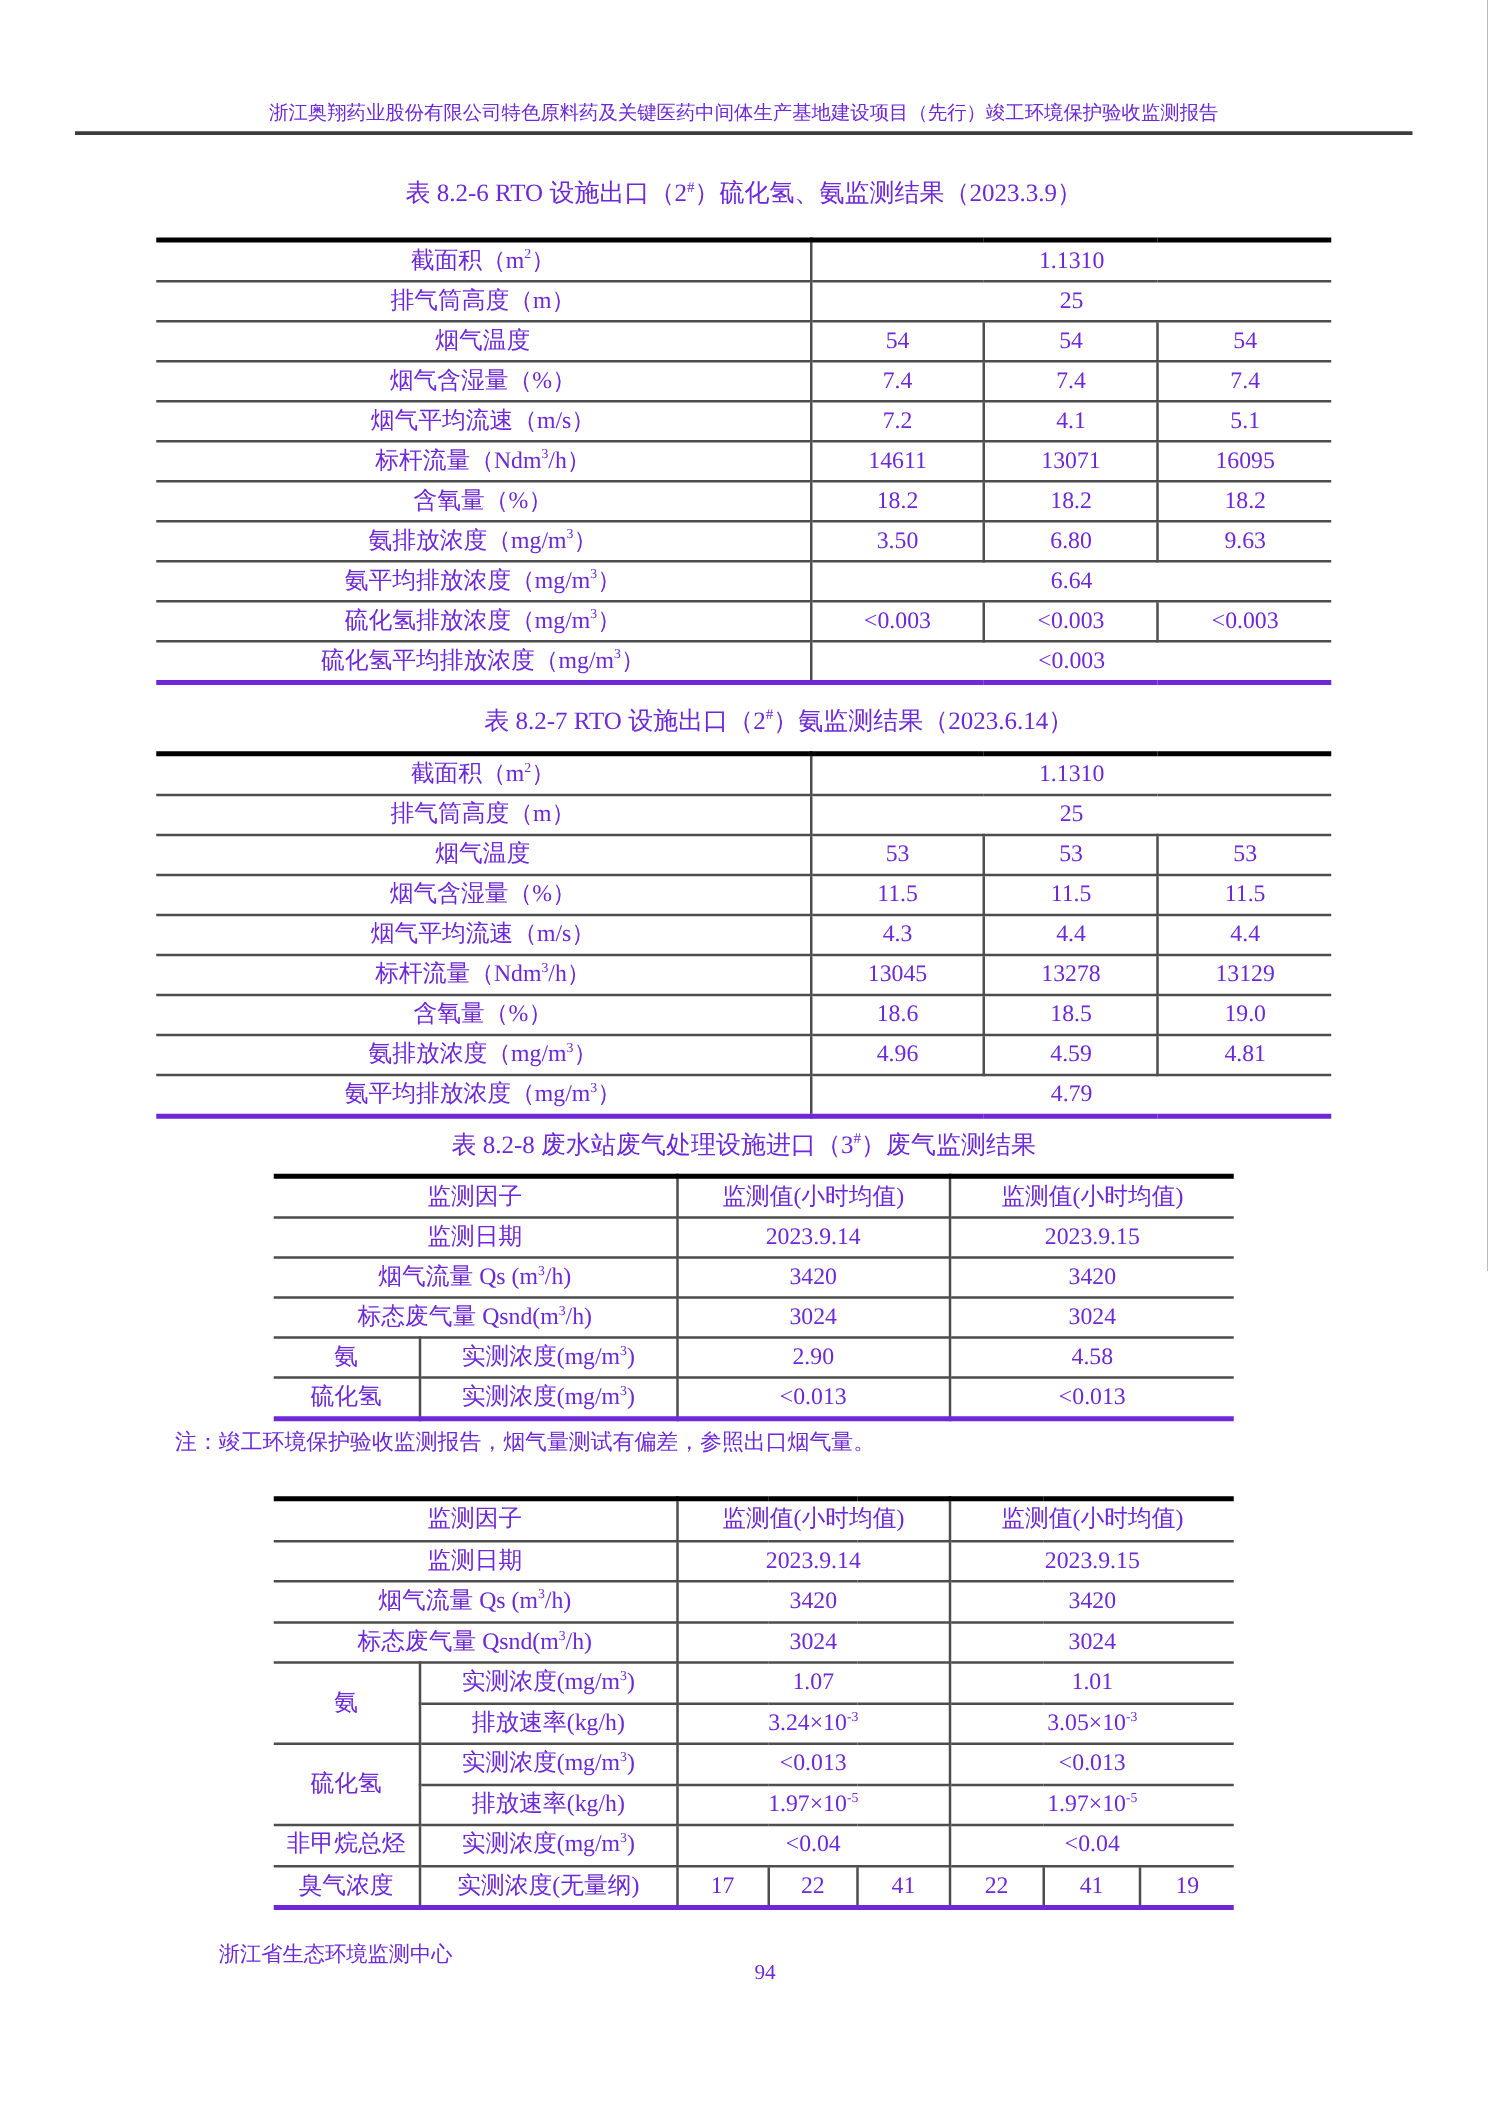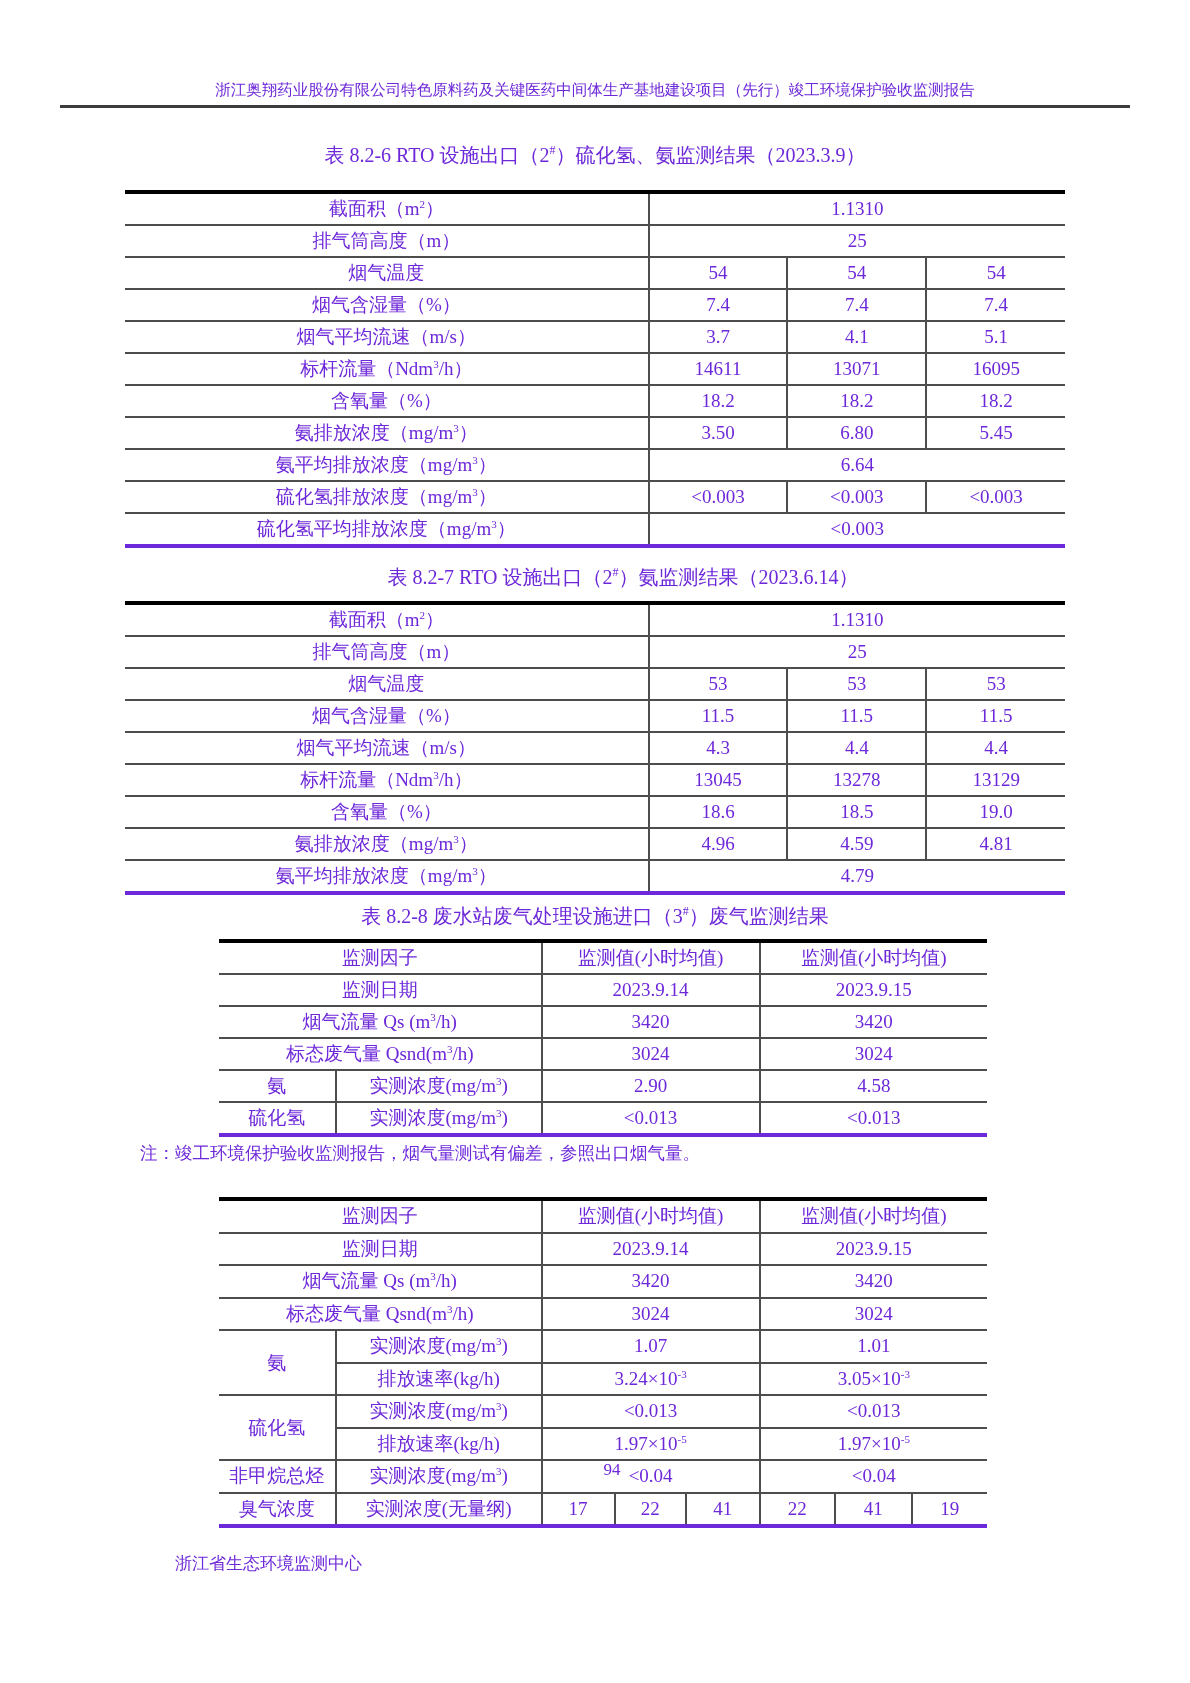--- a/index.html
+++ b/index.html
@@ -48,21 +48,21 @@
   .doc-table sup { font-size:0.58em; vertical-align:super; line-height:0; }
   .tbl-title sup { font-size:0.6em; vertical-align:super; line-height:0; }
 
   .note-text {
     position:absolute; top:1141px; left:140px; font-size:17.5px; white-space:nowrap;
   }
   .footer-org {
     position:absolute; top:1552px; left:175px; font-size:17px; white-space:nowrap;
   }
   .footer-page {
-    position:absolute; top:1460px; left:512px; width:200px;
+    position:absolute; top:1568px; left:512px; width:200px;
     text-align:center; font-size:17px;
   }
 </style>
 </head>
 <body>
 
 <div class="page">
 
   <div class="header-text">浙江奥翔药业股份有限公司特色原料药及关键医药中间体生产基地建设项目（先行）竣工环境保护验收监测报告</div>
   <div class="header-rule"></div>
@@ -91,41 +91,41 @@
           <td>54</td>
         </tr>
         <tr>
           <td>烟气含湿量（%）</td>
           <td>7.4</td>
           <td>7.4</td>
           <td>7.4</td>
         </tr>
         <tr>
           <td>烟气平均流速（m/s）</td>
-          <td>3.7</td>
+          <td>7.2</td>
           <td>4.1</td>
           <td>5.1</td>
         </tr>
         <tr>
           <td>标杆流量（Ndm<sup>3</sup>/h）</td>
           <td>14611</td>
           <td>13071</td>
           <td>16095</td>
         </tr>
         <tr>
           <td>含氧量（%）</td>
           <td>18.2</td>
           <td>18.2</td>
           <td>18.2</td>
         </tr>
         <tr>
           <td>氨排放浓度（mg/m<sup>3</sup>）</td>
           <td>3.50</td>
           <td>6.80</td>
-          <td>5.45</td>
+          <td>9.63</td>
         </tr>
         <tr>
           <td>氨平均排放浓度（mg/m<sup>3</sup>）</td>
           <td colspan="3">6.64</td>
         </tr>
         <tr>
           <td>硫化氢排放浓度（mg/m<sup>3</sup>）</td>
           <td>&lt;0.003</td>
           <td>&lt;0.003</td>
           <td>&lt;0.003</td>

